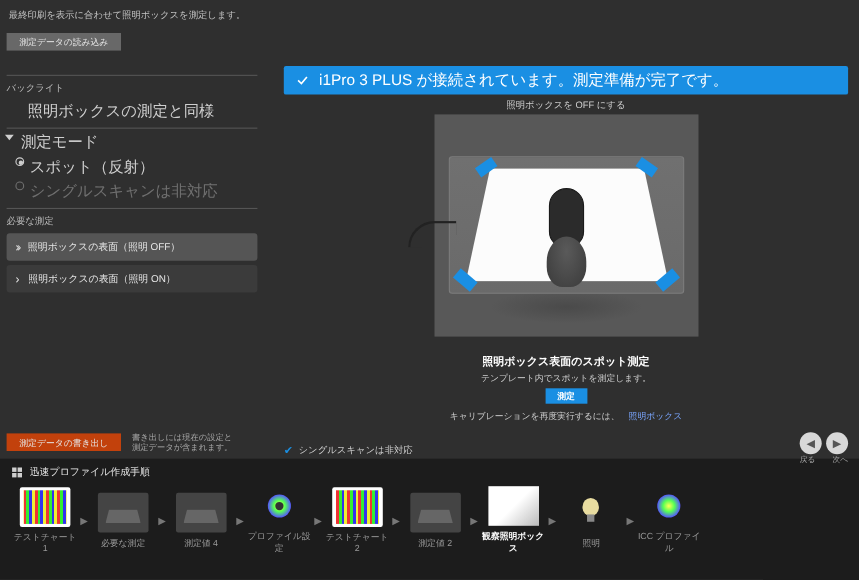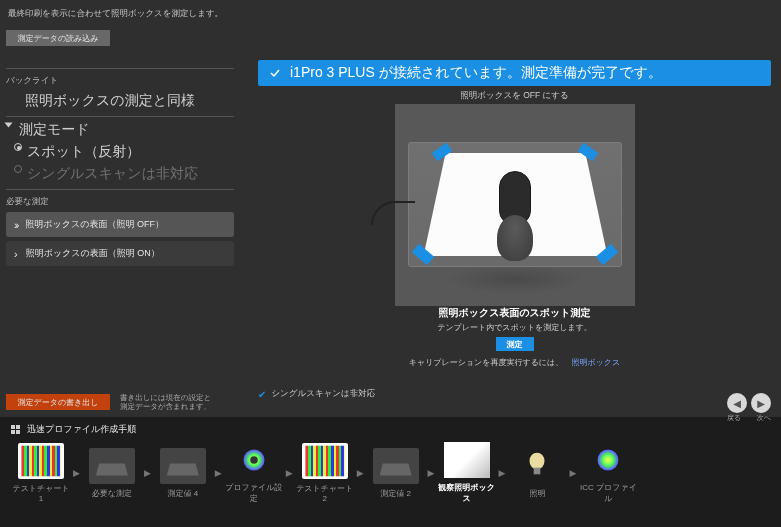--- a/index.html
+++ b/index.html
@@ -78,21 +78,21 @@
   .tape.bl { width:20px;height:11px; left:4px; bottom:6px; transform:rotate(40deg);}
   .tape.br { width:20px;height:11px; right:4px; bottom:6px; transform:rotate(-40deg);}
   .device {
     position:absolute; left:50%; top:28px; transform:translateX(-50%);
     width:36px; height:90px;
   }
   .device .base{width:32px;height:54px;background:#2b2b2b;border-radius:18px 18px 16px 16px;margin:0 auto;border:1px solid #1a1a1a;}
   .device .hand{width:36px;height:46px;background:radial-gradient(ellipse at 50% 30%,#5a5a5a,#3a3a3a);border-radius:50% 50% 40% 40%;position:absolute;bottom:0;left:0;}
   .cable{position:absolute;left:-38px;top:58px;width:44px;height:24px;border:2px solid #222;border-right:none;border-bottom:none;border-radius:30px 0 0 0;}
   .shadow-ell{position:absolute;left:50%;bottom:12px;transform:translateX(-50%);width:140px;height:30px;background:radial-gradient(ellipse,#4a4a4a 0%,transparent 70%);}
-  .caption-area { margin-top:0; text-align:center; }
+  .caption-area { margin-top:16px; text-align:center; }
   .caption-title { font-size:10px; font-weight:600; color:#fff;}
   .caption-sub { font-size:8px; color:#cfcfcf; margin-top:2px;}
   .measure-btn {
     margin-top:4px; width:38px; height:14px;
     background:#1a8fe3; color:#fff; border:none; font-size:8px; cursor:pointer;font-weight:bold;
   }
   .recal { margin-top:6px; font-size:8px; color:#cfcfcf;}
   .recal a{ color:#7aa6ff; margin-left:6px; text-decoration:none;}
   .check-row { margin-top:20px; font-size:8.5px; color:#cfcfcf; display:flex;align-items:center;gap:5px;}
   .checkmark { color:#1a8fe3; font-size:10px; }

